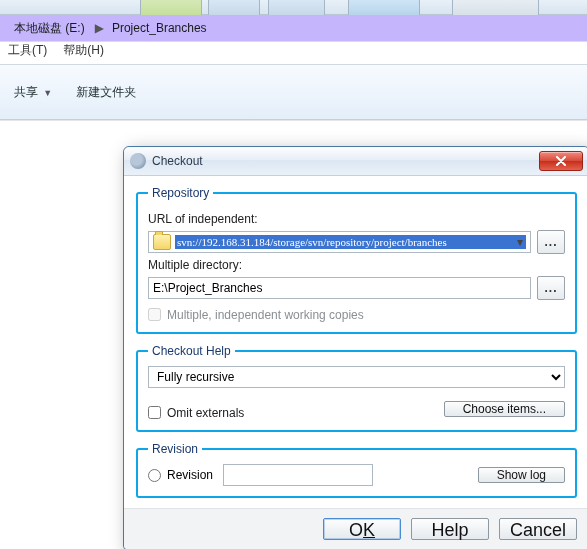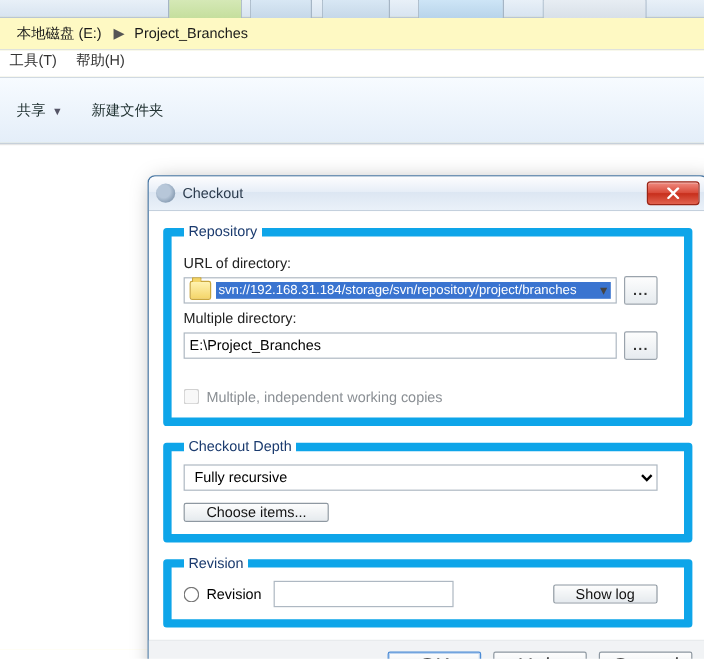--- a/index.html
+++ b/index.html
@@ -1,17 +1,17 @@
 <!DOCTYPE html>
 <html><head>
 <meta charset="utf-8">
 <style>
   html,body{margin:0;padding:0;font-family:"Microsoft YaHei","Segoe UI",Tahoma,sans-serif;font-size:12px;color:#000;background:#fff;height:549px;width:587px;overflow:hidden}
   
-  .explorer{background:#fef9c3}
+  .explorer{background:#c4b5fd}
   .tabstrip{height:14px;background:linear-gradient(#e8f0f8,#d8e4f0);border-bottom:1px solid #b9c6d3;position:relative}
   .tabstrip .tab{position:absolute;top:-2px;height:16px;border-radius:3px 3px 0 0;border:1px solid #a5b5c5;border-bottom:none}
   .tab1{left:140px;width:60px;background:linear-gradient(#d6e9b8,#c5df9d)}
   .tab2{left:208px;width:50px;background:linear-gradient(#d9e8f5,#c6d8e8)}
   .tab3{left:268px;width:55px;background:linear-gradient(#d9e8f5,#c6d8e8)}
   .tab4{left:348px;width:70px;background:linear-gradient(#cfe6f7,#b8d4ea)}
   .tab5{left:452px;width:85px;background:linear-gradient(#e8eef4,#d8e0e8)}
   .crumbbar{height:26px;padding:0 8px;display:flex;align-items:center;gap:2px;border-bottom:1px solid #d8dde3}
   .crumbbar .seg{padding:2px 8px 2px 6px;color:#1a1a1a}
   .crumbbar .arrow{color:#555}
@@ -22,33 +22,33 @@
   .toolbar .drop{margin-left:2px;font-size:9px;color:#556}
   .clientarea{height:420px;background:#fff;border-top:1px solid #e6e6e6;position:relative}
   
   .dialog{position:absolute;left:123px;top:25px;width:465px;background:#fff;border:1px solid #4a78a4;box-shadow:5px 5px 18px rgba(0,0,0,.35);border-radius:6px 6px 4px 4px}
   .titlebar{height:28px;background:linear-gradient(#fdfdfe,#e7eef7 45%,#dce6f2 46%,#eaf1f9);border-bottom:1px solid #c4d0dd;border-radius:6px 6px 0 0;display:flex;align-items:center;padding:0 6px}
   .titlebar .icon{width:16px;height:16px;margin-right:6px;background:radial-gradient(circle at 40% 40%,#b7c7d9 0 40%,#8ea2b8 70%);border-radius:50%}
   .titlebar .title{flex:1;color:#2b3b4d;font-size:12px}
   .closebtn{width:42px;height:18px;border-radius:3px;background:linear-gradient(#f08b80,#d94b3a 48%,#c72f1c 52%,#e2624f);border:1px solid #9a2516;display:flex;align-items:center;justify-content:center;color:#fff;font-weight:bold;box-shadow:inset 0 1px 0 rgba(255,255,255,.4)}
   .closebtn svg{display:block}
   .dlgbody{padding:10px 12px 0 12px}
-  fieldset{border:7px solid #0ea5e9;border-radius:3px;margin:0 0 10px 0;padding:8px 22px 10px 10px}
+  fieldset{border:2px solid #0ea5e9;border-radius:3px;margin:0 0 10px 0;padding:8px 10px 10px 10px}
   legend{padding:0 4px;color:#1a3a6e}
   .row{display:flex;align-items:center;gap:6px;margin-top:4px}
   .lbl{display:block;margin:4px 0 2px 0;color:#222}
   .combo,.txt,.select{height:22px;border:1px solid #aeb8c2;background:#fff;font-size:12px;padding:0 4px;box-sizing:border-box}
   .combo{flex:1;display:flex;align-items:center;position:relative}
   .combo .foldericon{width:16px;height:14px;margin-right:4px;background:linear-gradient(#fff2b0,#f4d569);border:1px solid #c9a63e;border-radius:2px;position:relative}
   .combo .foldericon:before{content:"";position:absolute;top:-4px;left:1px;width:6px;height:3px;background:#f4d569;border:1px solid #c9a63e;border-bottom:none;border-radius:1px 1px 0 0}
-  .combo .url{flex:1;background:#3a74d0;color:#fff;padding:1px 2px;white-space:nowrap;overflow:hidden;font-family:Liberation Sans, sans-serif;font-size:11px}
+  .combo .url{flex:1;background:#3a74d0;color:#fff;padding:1px 2px;white-space:nowrap;overflow:hidden;font-family:Liberation Serif, serif;font-size:11px}
   .combo .dd{position:absolute;right:2px;top:2px;bottom:2px;width:16px;display:flex;align-items:center;justify-content:center;color:#444}
   .txt{flex:1}
   .browse{width:26px;height:22px;border:1px solid #9aa3ac;background:linear-gradient(#fdfdfd,#e6ebef);border-radius:2px;display:flex;align-items:center;justify-content:center;font-weight:bold;letter-spacing:1px;color:#333}
-  .chk{display:flex;align-items:flex-start;gap:6px;margin-top:24px;color:#8a8f94}
+  .chk{display:flex;align-items:flex-start;gap:6px;margin-top:8px;color:#8a8f94}
   .chk input{width:13px;height:13px;margin:0}
   .chk.enabled{color:#222}
   .select{width:100%}
   .rightbtn{height:16px;padding:0 18px;border:1px solid #8e98a1;background:linear-gradient(#fdfdfd,#e5eaee);border-radius:2px;color:#111;font-size:12px}
   .depthrow{display:flex;justify-content:space-between;align-items:center;margin-top:10px}
   .radio{display:flex;align-items:center;gap:6px;margin:4px 0}
   .radio input{margin:0}
   .revrow{display:flex;align-items:center;gap:10px}
   .revrow .txt{width:150px;flex:none}
   .revrow .spacer{flex:1}
@@ -99,21 +99,21 @@
             <path d="M2 1 L10 9 M10 1 L2 9" stroke="#fff" stroke-width="2" stroke-linecap="round"></path>
           </svg>
         </span>
       </div>
 
       <div class="dlgbody">
 
         <fieldset>
           <legend>Repository</legend>
 
-          <span class="lbl">URL of directory:</span>
+          <span class="lbl">URL of independent:</span>
           <div class="row">
             <div class="combo">
               <span class="foldericon"></span>
               <span class="url">svn://192.168.31.184/storage/svn/repository/project/branches</span>
               <span class="dd">▾</span>
             </div>
             <div class="browse">...</div>
           </div>
 
           <span class="lbl">Multiple directory:</span>
@@ -122,25 +122,29 @@
             <div class="browse">...</div>
           </div>
 
           <label class="chk">
             <input type="checkbox" disabled="" style="">
             <span>Multiple, independent working copies</span>
           </label>
         </fieldset>
 
         <fieldset>
-          <legend>Checkout Depth</legend>
+          <legend>Checkout Help</legend>
           <select class="select">
             <option>Fully recursive</option>
           </select>
           <div class="depthrow">
+            <label class="chk enabled">
+              <input type="checkbox" style="">
+              <span>Omit externals</span>
+            </label>
             <button class="rightbtn">Choose items...</button>
           </div>
         </fieldset>
 
         <fieldset>
           <legend>Revision</legend>
           <div class="revrow">
             <label class="radio">
               <input type="radio" name="rev" style="">
               <span>Revision</span>

